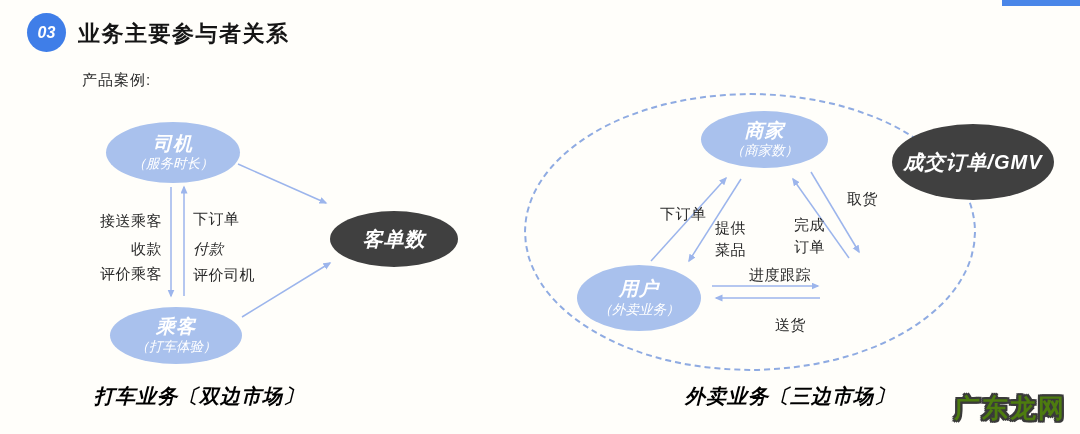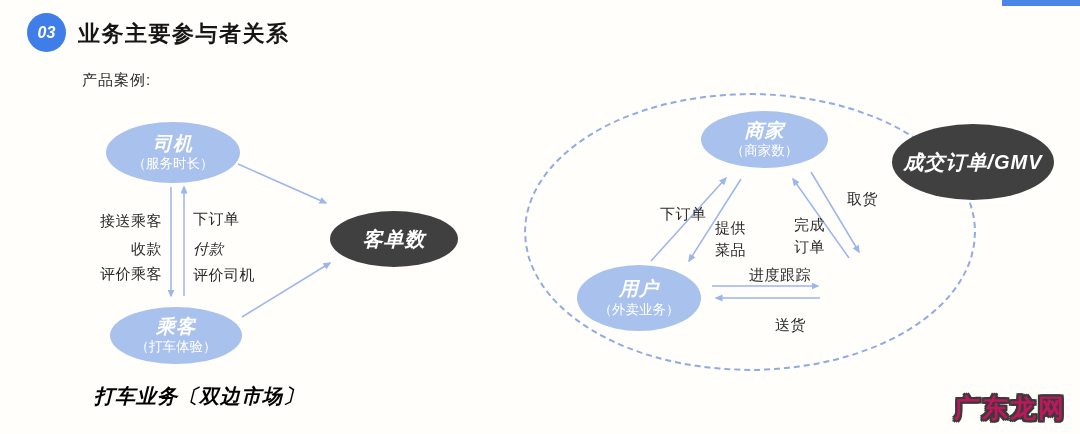--- a/index.html
+++ b/index.html
@@ -25,21 +25,21 @@
 
   
   .node{
     position:absolute;border-radius:50%;color:#fff;text-align:center;
     display:flex;flex-direction:column;align-items:center;justify-content:center;
     line-height:1.25;z-index:3;
   }
   .node--light{background:#a9c1ed;}
   .node--dark{background:#404040;z-index:4;}
   .node__main{font-size:19px;font-weight:bold;font-style:italic;letter-spacing:1px;}
-  .node__sub{font-size:13.5px;margin-top:1px;}
+  .node__sub{font-size:13.5px;margin-top:1px;font-style:italic;}
   .node--big .node__main{font-size:20px;}
 
   #node-driver{left:106px;top:122px;width:134px;height:61px;}
   #node-passenger{left:110px;top:307px;width:132px;height:57px;}
   #node-order-count{left:330px;top:211px;width:128px;height:56px;}
   #node-merchant{left:701px;top:111px;width:127px;height:57px;}
   #node-user{left:577px;top:265px;width:124px;height:66px;}
   #node-rider{left:830px;top:263px;width:131px;height:66px;}
   #node-gmv{left:892px;top:124px;width:162px;height:76px;}
 
@@ -69,21 +69,21 @@
   #lbl-deliver{left:759px;top:316px;margin-left:16px;}
 
   .caption{
     position:absolute;font-size:20px;font-weight:bold;font-style:italic;color:#000000;
     width:250px;text-align:center;letter-spacing:1px;z-index:3;
   }
   #caption-left{left:74px;top:383px;}
   #caption-right{left:665px;top:383px;}
 
   .watermark{
-    position:absolute;right:14px;bottom:8px;font-size:26px;font-weight:bold;color:#be185d;
+    position:absolute;right:14px;bottom:8px;font-size:26px;font-weight:bold;color:#4d7c0f;
     letter-spacing:2px;z-index:5;
     text-shadow:-2px -2px 0 #3a3a3a,2px -2px 0 #3a3a3a,-2px 2px 0 #3a3a3a,2px 2px 0 #3a3a3a,
                 0 -2px 0 #3a3a3a,0 2px 0 #3a3a3a,-2px 0 0 #3a3a3a,2px 0 0 #3a3a3a;
   }
 </style>
 </head>
 <body>
 
 <div class="stage">
 
@@ -149,16 +149,17 @@
 
   <div class="edge-label" id="lbl-order-r">下订单</div>
   <div class="edge-label edge-label--pre" id="lbl-provide">提供
 菜品</div>
   <div class="edge-label edge-label--pre" id="lbl-complete">完成
 订单</div>
   <div class="edge-label" id="lbl-pickup-goods">取货</div>
   <div class="edge-label" id="lbl-track">进度跟踪</div>
   <div class="edge-label" id="lbl-deliver">送货</div>
 
+  <div class="caption" id="caption-right">外卖业务〔三边市场〕</div>
 
   <div class="watermark">广东龙网</div>
 
 </div>
 
 </body></html>

